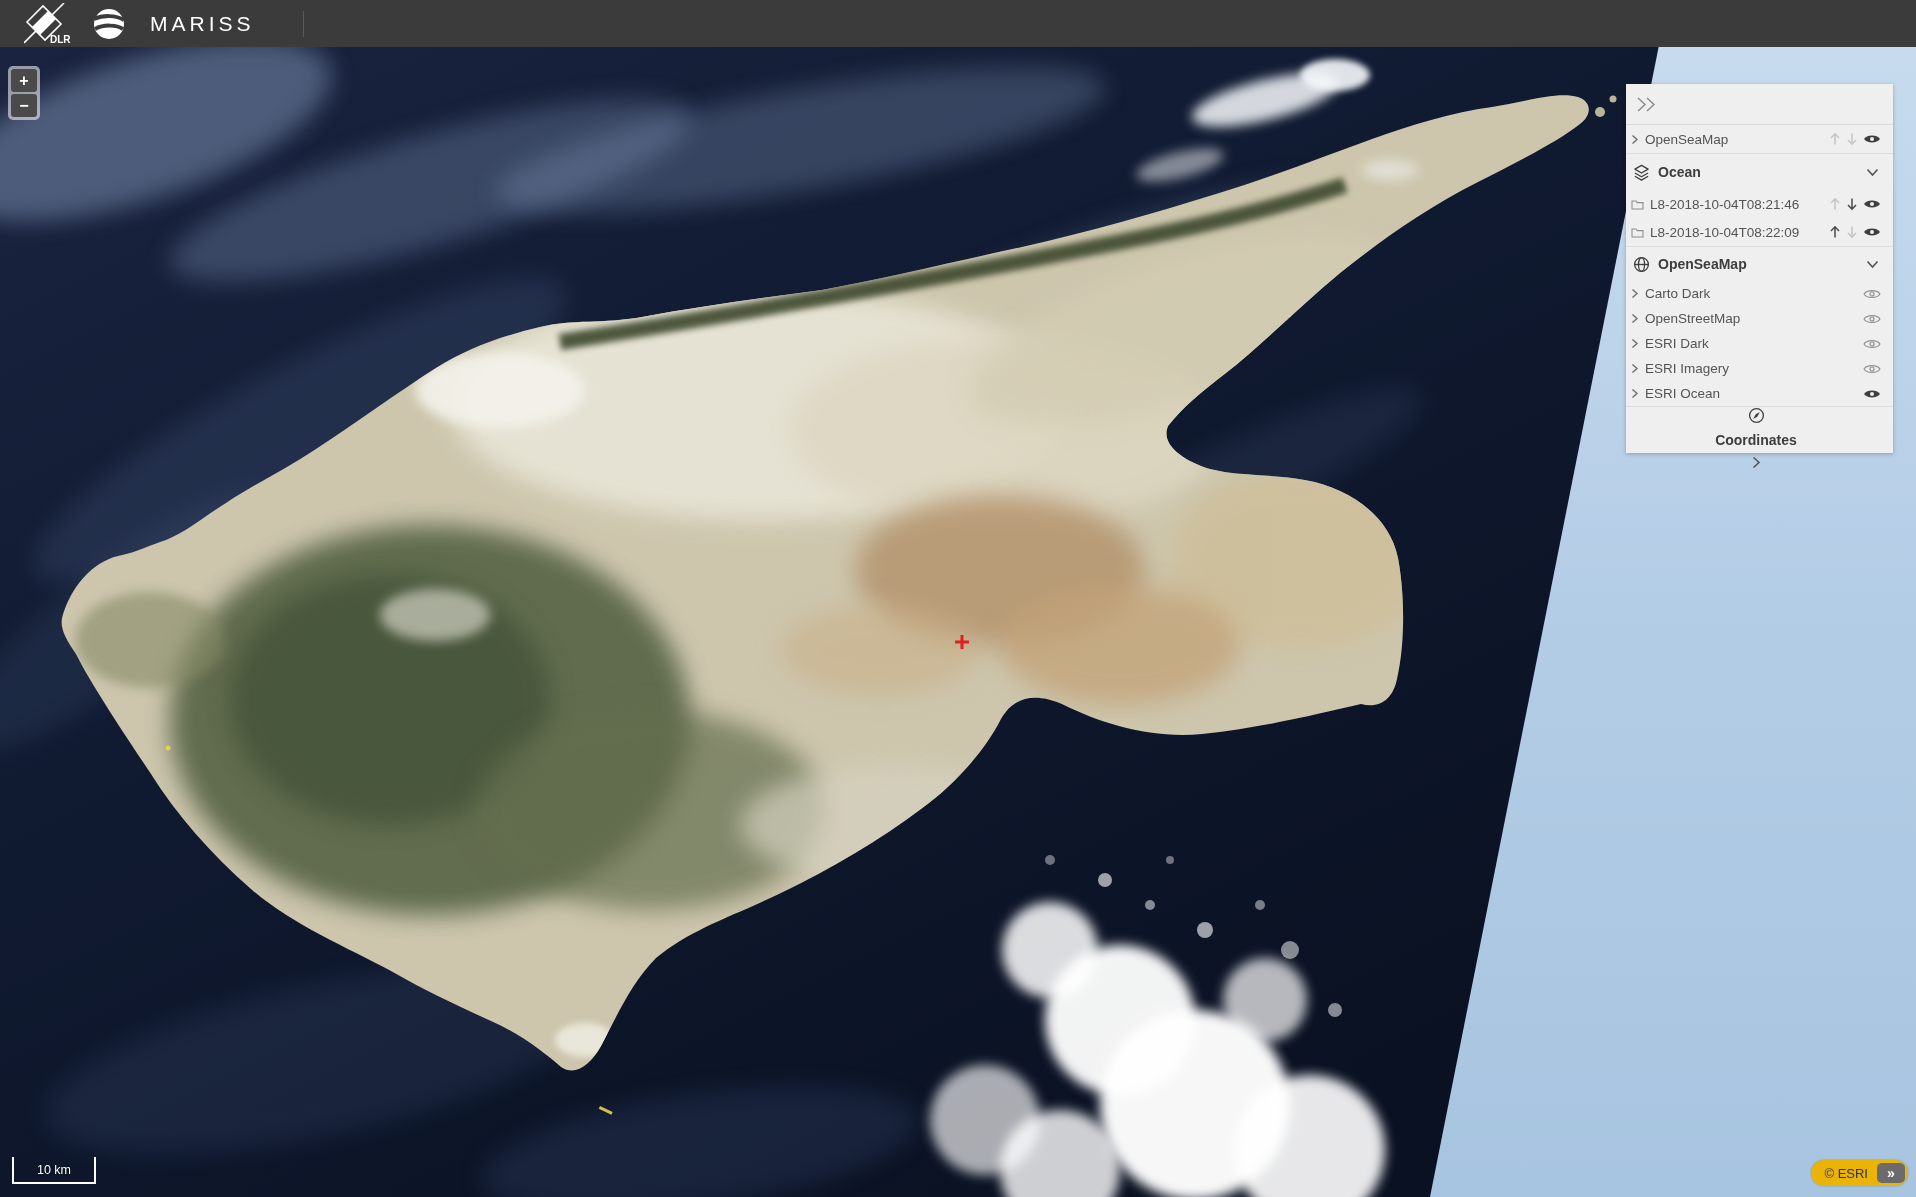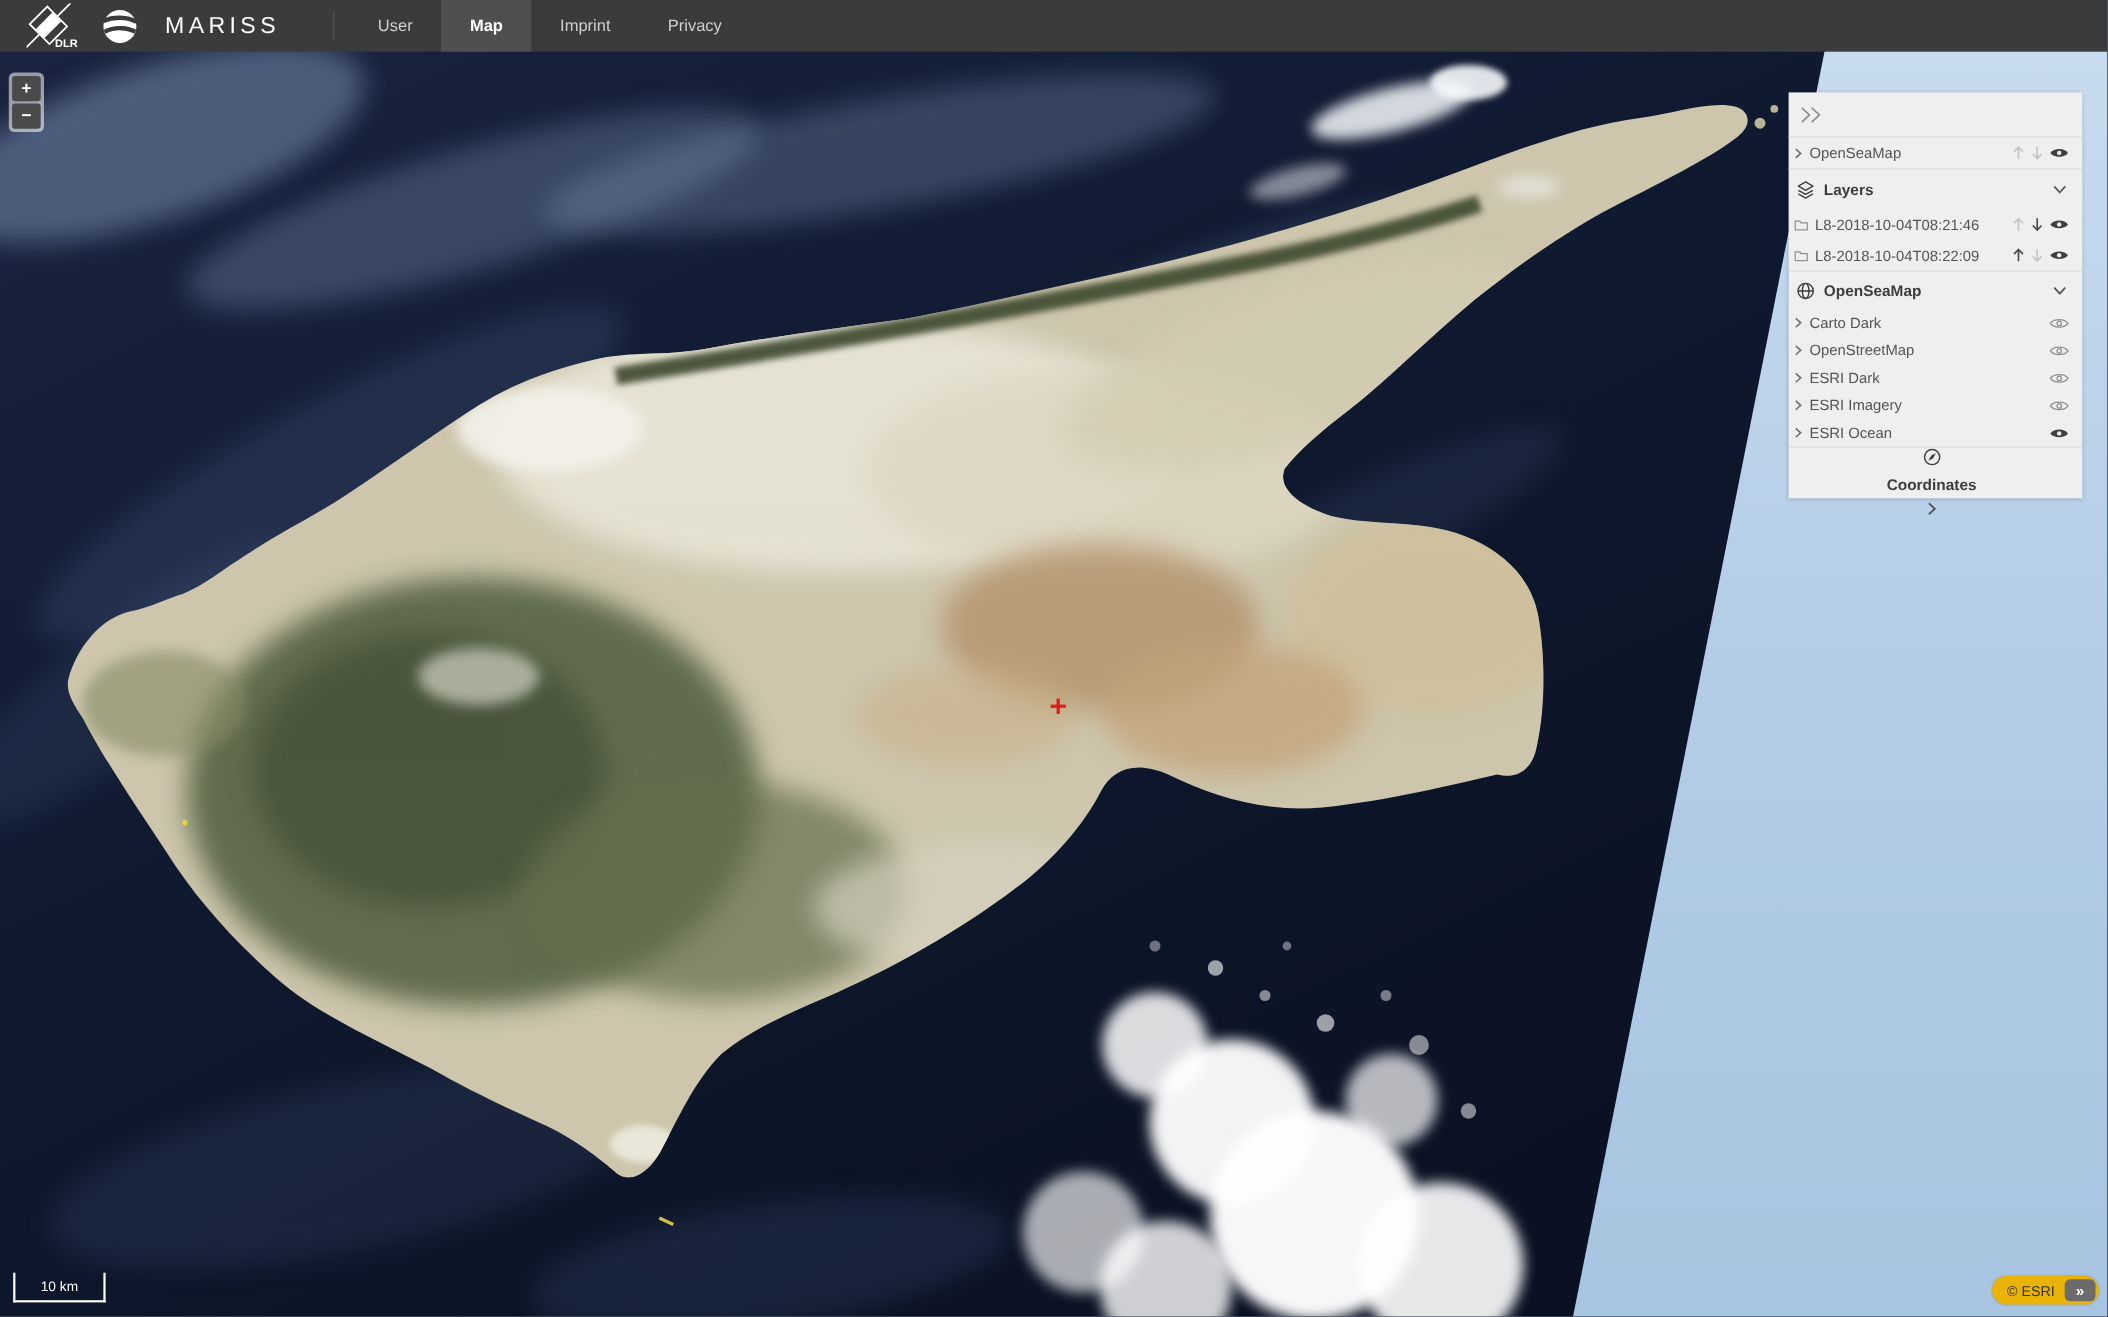--- a/index.html
+++ b/index.html
@@ -197,26 +197,20 @@
       <span class="icon">
         <svg width="34" height="34" viewBox="0 0 34 34">
           <circle cx="17" cy="17" r="15" fill="#fff"></circle>
           <path d="M2 12 C11 8 24 8 32 13" stroke="#3b3b3b" stroke-width="4" fill="none"></path>
           <path d="M3 22 C12 17 25 18 31 22" stroke="#3b3b3b" stroke-width="4" fill="none"></path>
         </svg>
       </span>
     </div>
     <div class="brand">MARISS</div>
     <div class="nav-divider"></div>
-    <div class="nav-items">
-        <div class="nav-item">User</div>
-        <div class="nav-item active">Map</div>
-        <div class="nav-item">Imprint</div>
-        <div class="nav-item">Privacy</div>
-      </div>
   </div>
 
   <div class="zoom-ctl">
     <div class="zoom-btn">+</div>
     <div class="zoom-btn">−</div>
   </div>
 
   <div class="scalebar">
     <span>10 km</span>
   </div>
@@ -267,21 +261,21 @@
           <div class="sec-header">
             <span class="icon">
               <svg width="17" height="17" viewBox="0 0 18 18">
                 <g fill="none" stroke="#3f3f3f" stroke-width="1.4" stroke-linejoin="round">
                   <path d="M9 1.5 L16 5.5 L9 9.5 L2 5.5 Z"></path>
                   <path d="M2 9.5 L9 13.5 L16 9.5"></path>
                   <path d="M2 13 L9 17 L16 13"></path>
                 </g>
               </svg>
             </span>
-            <span class="lbl">Layers</span>
+            <span class="lbl">Ocean</span>
             <span class="icon">
               <svg width="13" height="9" viewBox="0 0 13 9">
                 <path d="M1.5 1.5 L6.5 7 L11.5 1.5" fill="none" stroke="#555" stroke-width="1.6"></path>
               </svg>
             </span>
           </div>
           <div class="sec-row">
             <span class="icon">
               <svg width="13" height="11" viewBox="0 0 13 11">
                 <path d="M1 2 h4.2 l1 1.6 H12 v6.4 H1 Z" fill="none" stroke="#8f8f8f" stroke-width="1.1"></path>

